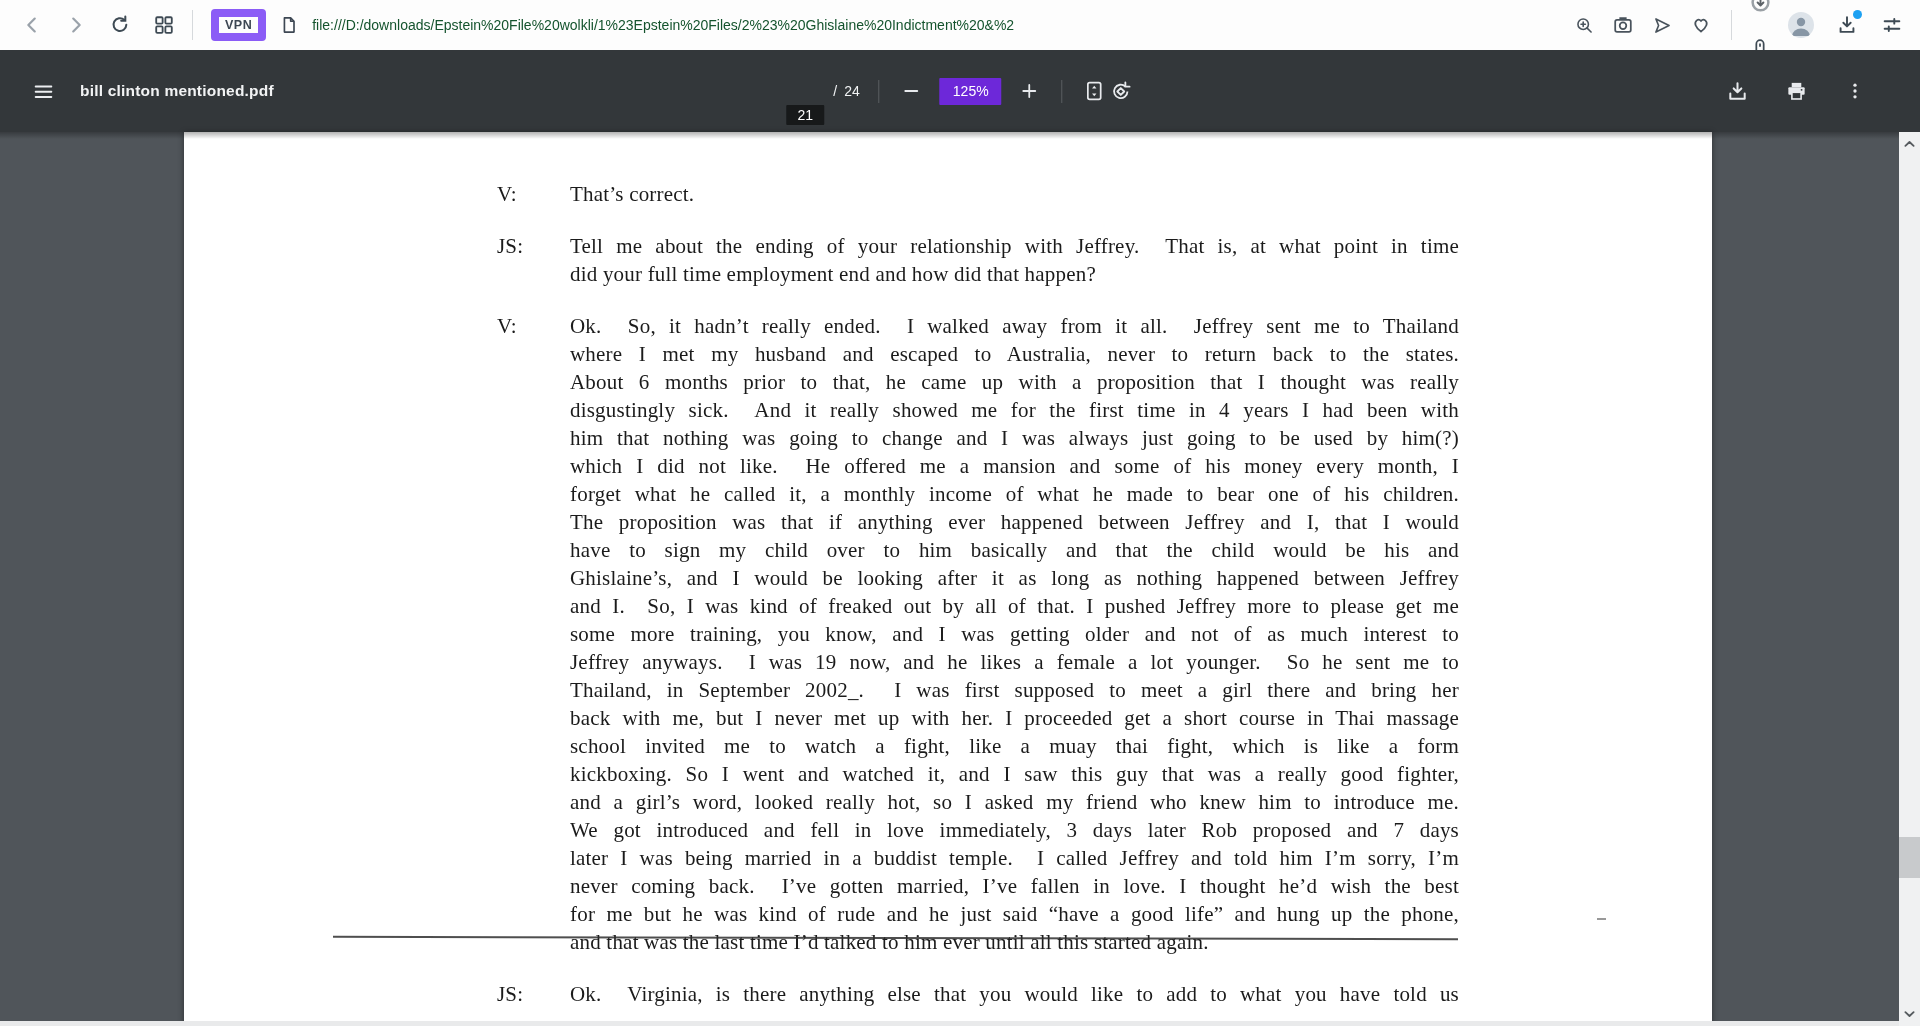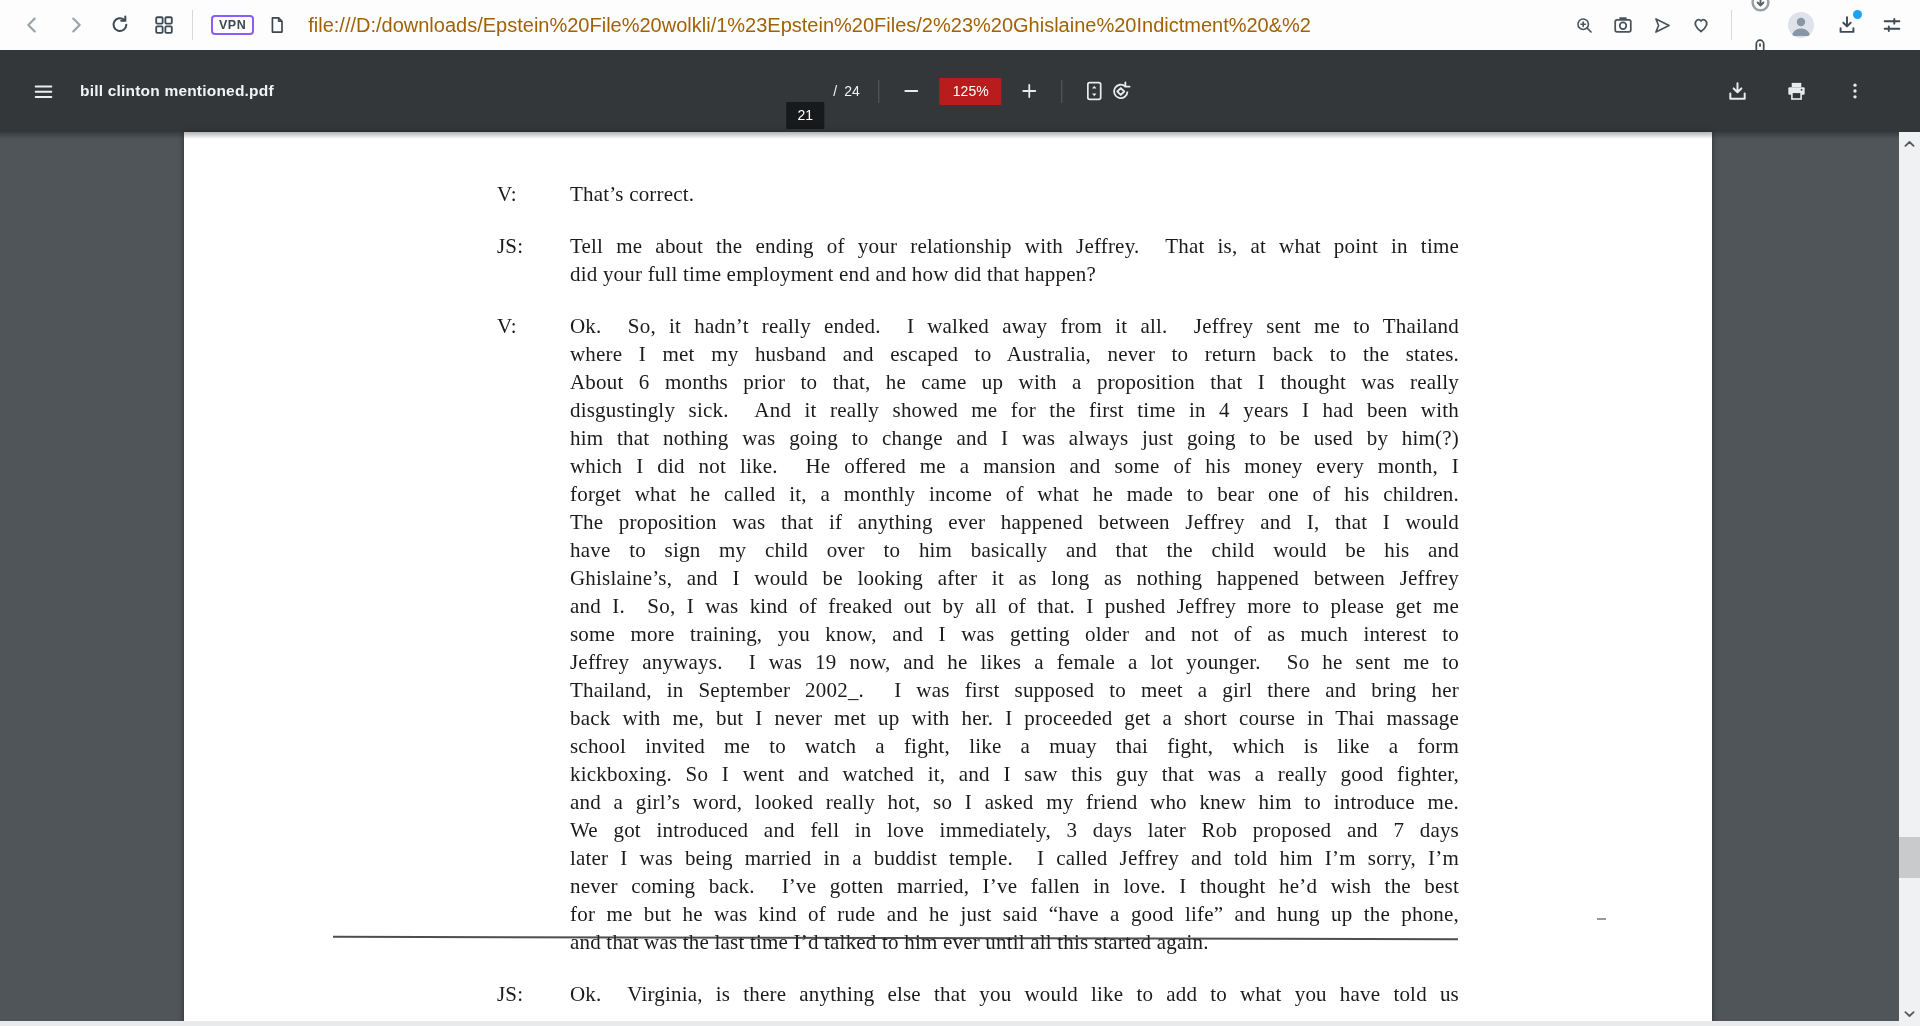--- a/index.html
+++ b/index.html
@@ -4,38 +4,38 @@
 <style>
   * { margin:0; padding:0; box-sizing:border-box; }
   html,body { width:1920px; height:1026px; overflow:hidden; background:#50555a; font-family:"Liberation Sans",sans-serif; }
 
   
   .browser-bar { height:50px; background:#fdfdfd; display:flex; align-items:center; }
   .nav-group { display:flex; align-items:center; gap:20px; padding:0 16px 0 20px; }
   .ic { width:24px; height:24px; display:flex; align-items:center; justify-content:center; flex:none; cursor:pointer; }
   .vdiv { width:1px; height:30px; background:#d6d9dc; flex:none; }
   .addr { flex:1; min-width:0; display:flex; align-items:center; gap:11px; padding:0 12px 0 18px; }
-  .vpn-badge { border:2px solid #8b5cf6; border-radius:4px; color:#3d4753; font-size:12.5px; font-weight:bold; padding:1px 6px; letter-spacing:.5px; flex:none; cursor:pointer; }
-  .url { flex:1; min-width:0; font-size:20px; color:#a16207; white-space:nowrap; overflow:hidden;margin-left:8px; }
+  .vpn-badge { border:8px solid #8b5cf6; border-radius:4px; color:#3d4753; font-size:12.5px; font-weight:bold; padding:1px 6px; letter-spacing:.5px; flex:none; cursor:pointer; }
+  .url { flex:1; min-width:0; font-size:14px; color:#14532d; white-space:nowrap; overflow:hidden; }
   .addr-actions { display:flex; align-items:center; gap:15px; padding-right:6px; }
   .ext-group { display:flex; align-items:center; gap:21px; padding:0 16px;flex-direction:column; }
   .right-group { display:flex; align-items:center; gap:21px; padding-right:16px; }
   .avatar { width:26px; height:26px; border-radius:50%; background:#dde3e9; overflow:hidden; position:relative; cursor:pointer; }
   .dl-wrap { position:relative; }
   .dl-dot { position:absolute; top:-3px; right:-3px; width:9px; height:9px; border-radius:50%; background:#1da1f2; }
 
   
   .pdf-toolbar { position:relative; height:82px; background:#33373a; }
   .pt-left { position:absolute; left:30px; top:0; height:100%; display:flex; align-items:center; gap:24px; }
   .pdf-title { color:#f2f3f4; font-size:15.5px; font-weight:bold; letter-spacing:.2px; }
   .pt-center { position:absolute; left:50%; transform:translateX(-50%); top:0; height:100%; display:flex; align-items:center; }
-  .pagebox { width:38px; height:27px; background:#17191a; color:#fff; font-size:14px; display:flex; align-items:center; justify-content:center; border-radius:1px; cursor:text;margin-top:48px; }
+  .pagebox { width:38px; height:20px; background:#17191a; color:#fff; font-size:14px; display:flex; align-items:center; justify-content:center; border-radius:1px; cursor:text;margin-top:48px; }
   .slashtotal { color:#f1f3f4; font-size:14px; margin-left:9px; display:flex; gap:7px; }
   .tdiv { width:1px; height:23px; background:#5a5e61; margin:0 19px; }
-  .zoombox { width:62px; height:27px; background:#b91c1c; color:#fff; font-size:14px; display:flex; align-items:center; justify-content:center; border-radius:1px; margin:0 15px; }
+  .zoombox { width:62px; height:27px; background:#6d28d9; color:#fff; font-size:14px; display:flex; align-items:center; justify-content:center; border-radius:1px; margin:0 15px; }
   .pt-right { position:absolute; right:52px; top:0; height:100%; display:flex; align-items:center; gap:33px; }
   .tic { width:26px; height:26px; display:flex; align-items:center; justify-content:center; cursor:pointer; }
 
   
   .content { position:relative; height:894px; background:#50555a; }
   .content::before { content:""; position:absolute; left:0; right:0; top:0; height:7px;
     background:linear-gradient(to bottom, rgba(0,0,0,.30), rgba(0,0,0,0)); z-index:5; pointer-events:none; }
   .page { position:absolute; left:184px; top:0; width:1528px; height:100%; background:#ffffff;
     box-shadow:0 1px 6px rgba(0,0,0,.45); }
 

